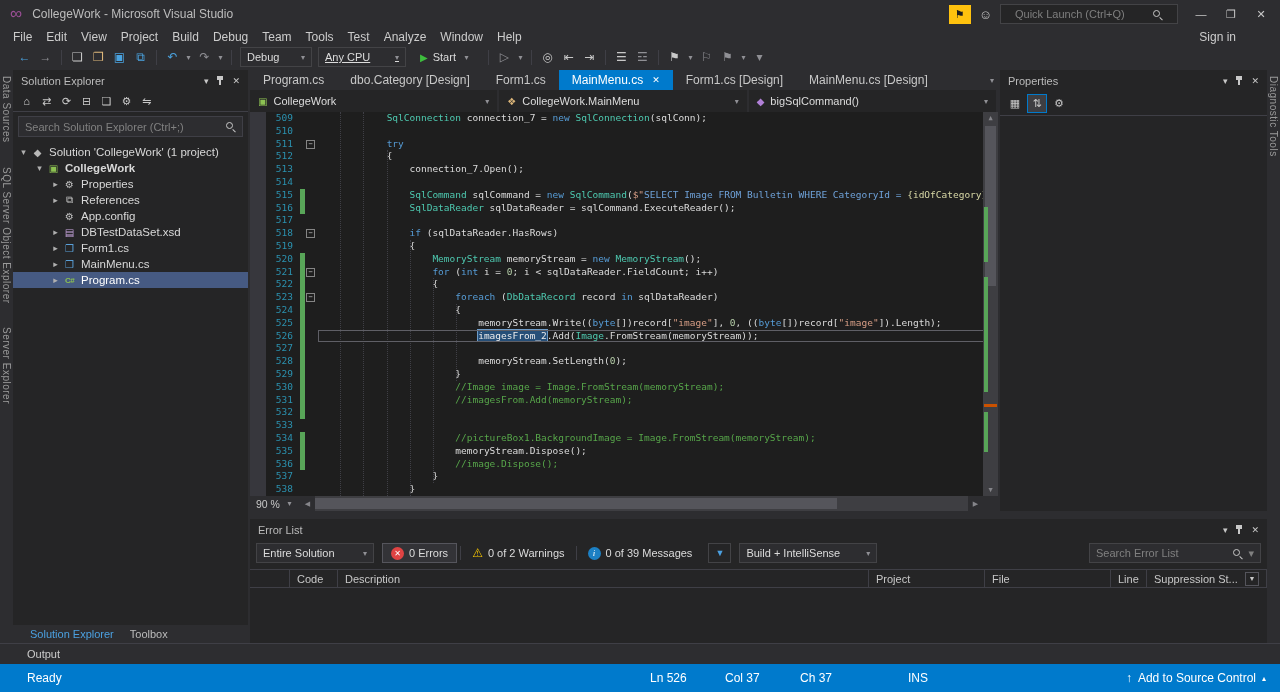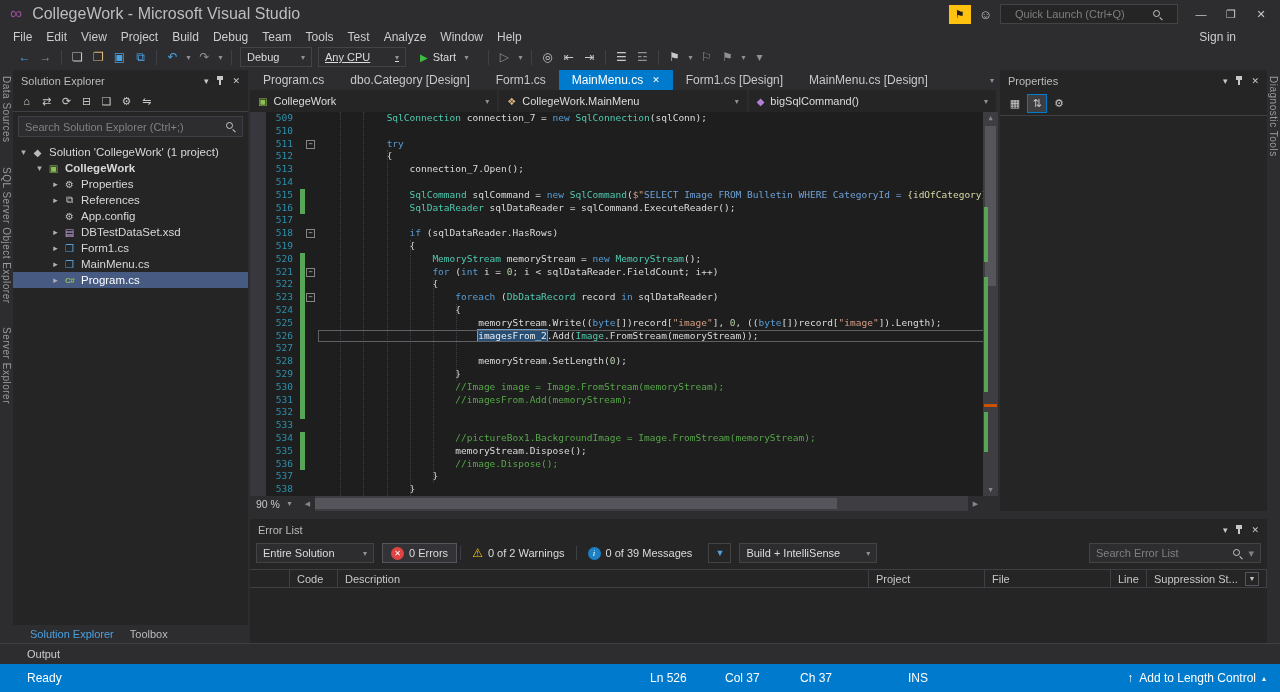--- a/index.html
+++ b/index.html
@@ -2,21 +2,21 @@
 <html><head>
 <meta charset="utf-8">
 <style>
 *{margin:0;padding:0;box-sizing:border-box;}
 html,body{width:1280px;height:692px;overflow:hidden;}
 body{position:relative;background:#2D2D30;font-family:"Liberation Sans","DejaVu Sans",sans-serif;color:#CCCCCC;font-size:12px;}
 
 
 .titlebar{position:absolute;left:0;top:0;width:1280px;height:28px;display:flex;align-items:center;padding-left:10px;}
 .vs-logo{color:#9B4F96;font-size:17px;margin-right:10px;}
-.app-title{color:#BDBDBD;font-size:16px;}
+.app-title{color:#BDBDBD;font-size:12px;}
 .tbar-right{position:absolute;right:0;top:0;height:28px;display:flex;align-items:center;gap:8px;padding-right:4px;}
 .flag-btn{width:22px;height:19px;background:#FFC20E;display:flex;align-items:center;justify-content:center;color:#1E1E1E;font-size:11px;}
 .feedback-btn{color:#C8C8C8;font-size:13px;}
 .quick-launch{width:178px;height:20px;border:1px solid #434346;background:#252526;display:flex;align-items:center;padding:0 14px;color:#7F7F7F;font-size:11px;}
 .quick-launch .ql-text{flex:1;}
 .win-controls{display:flex;}
 .win-btn{width:30px;height:24px;display:flex;align-items:center;justify-content:center;color:#C8C8C8;font-size:11px;}
 
 
 .menubar{position:absolute;left:0;top:28px;width:1280px;height:18px;display:flex;align-items:center;padding-left:6px;}
@@ -702,16 +702,16 @@
 </div>
 
 <div class="statusbar">
   <span class="sb-item sb-ready">Ready</span>
   <span class="sb-item sb-ln">Ln 526</span>
   <span class="sb-item sb-col">Col 37</span>
   <span class="sb-item sb-ch">Ch 37</span>
   <span class="sb-item sb-ins">INS</span>
   <span class="sb-right">
     <span>↑</span>
-    <span>Add to Length Control</span>
+    <span>Add to Source Control</span>
     <span class="sb-caret">▴</span>
   </span>
 </div>
 
 </body></html>

